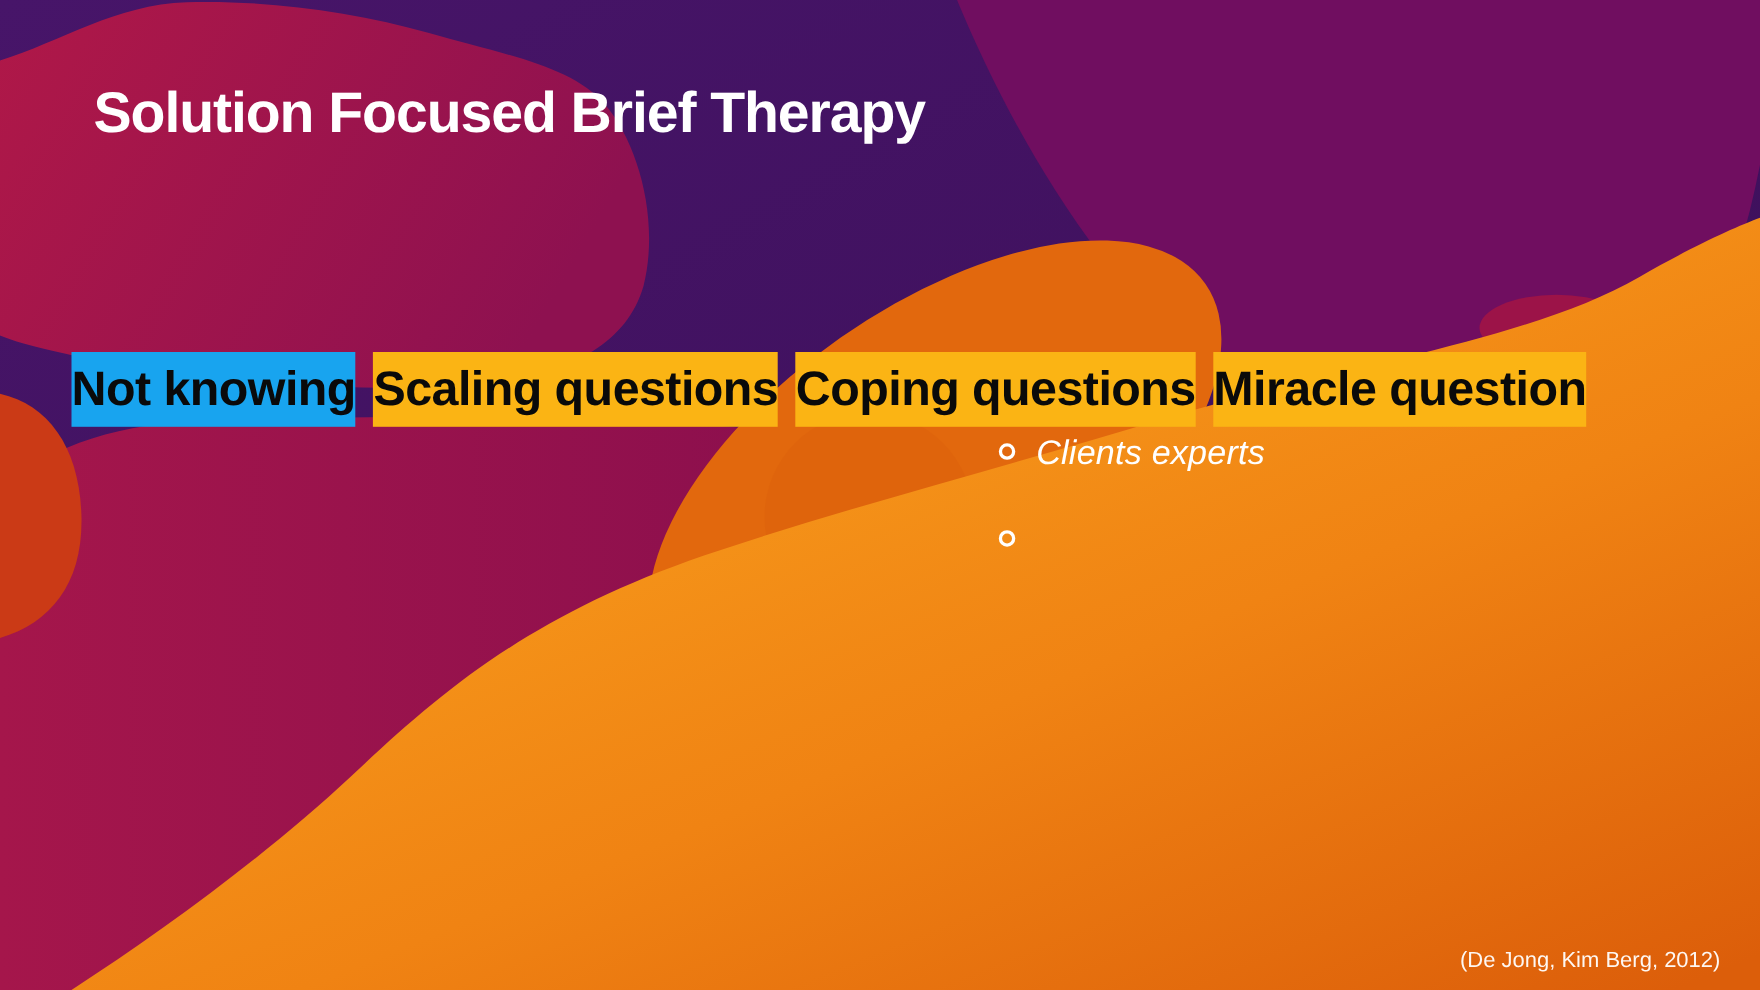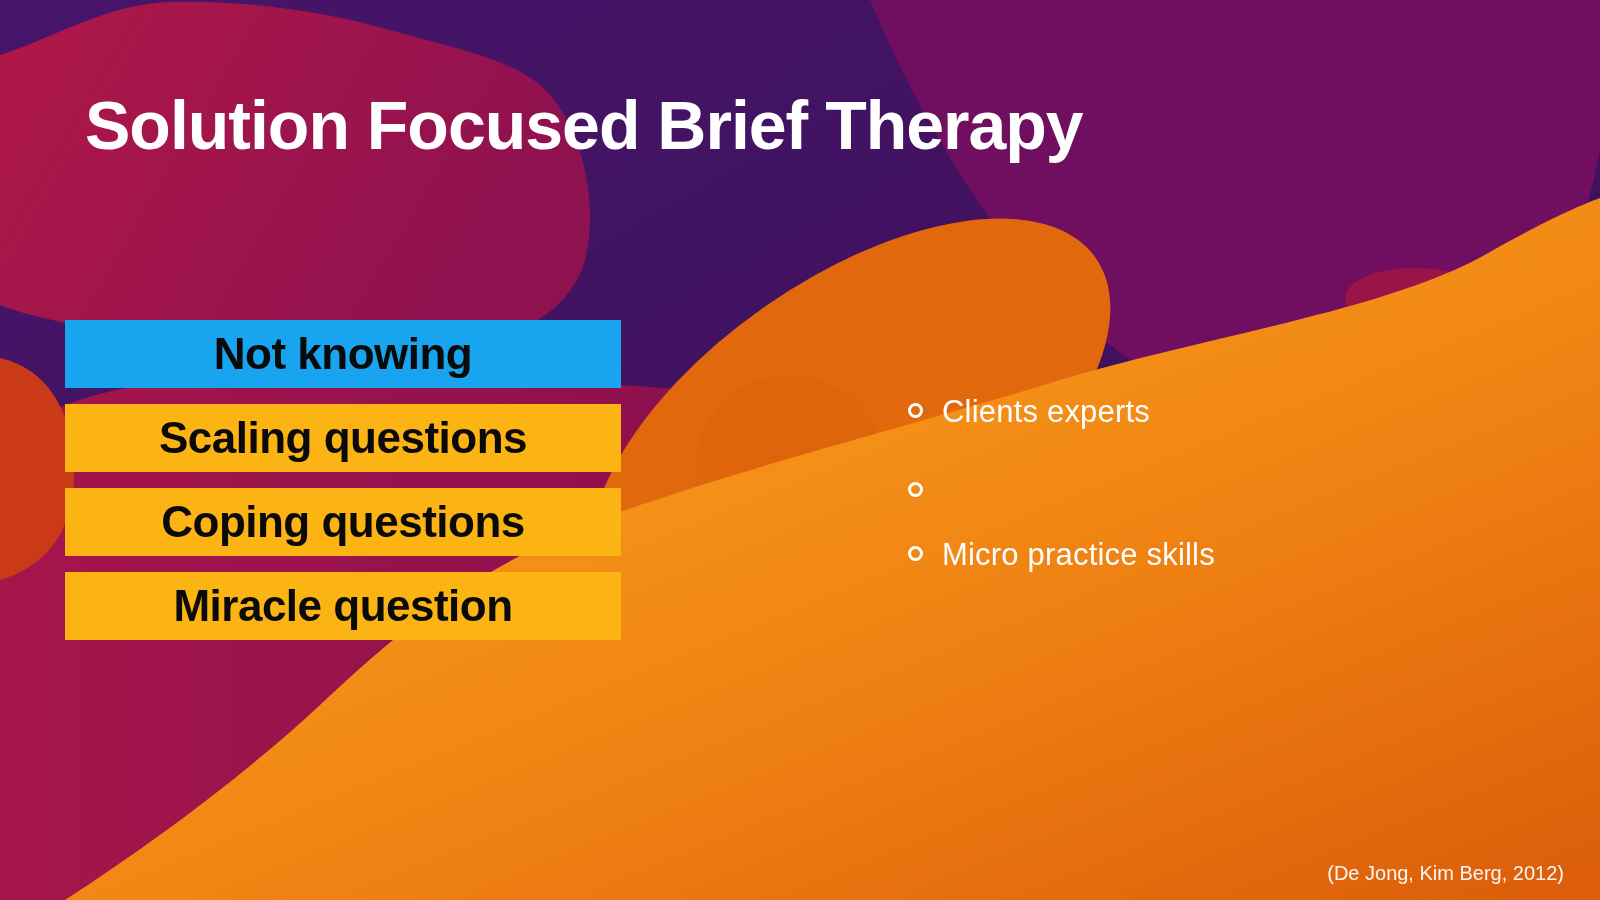--- a/index.html
+++ b/index.html
@@ -5,32 +5,32 @@
   html,body{margin:0;padding:0;background:#111;}
   .slide{
     position:relative;
     width:1600px;height:900px;
     overflow:hidden;
     font-family:"Liberation Sans","DejaVu Sans",sans-serif;
     -webkit-font-smoothing:antialiased;
   }
   .bg{position:absolute;inset:0;display:block;}
   .title{
-    position:absolute;left:85px;top:90px;
-    font-size:68px;font-weight:bold;color:var(--text,#fff);
+    position:absolute;left:85px;top:76px;
+    font-size:52px;font-weight:bold;color:var(--text,#fff);
     letter-spacing:-1px;line-height:1.05;white-space:nowrap;text-align:center;
   }
   .subtitle{
     position:absolute;left:85px;top:150px;
     font-size:39px;font-weight:bold;color:var(--text,#fff);
     letter-spacing:-0.5px;white-space:nowrap;
   }
   .bars{
-    position:absolute;left:65px;top:320px;width:556px;
-    display:flex;flex-direction:column;gap:16px;
+    position:absolute;left:65px;top:320px;width:664px;
+    display:flex;flex-direction:row;gap:16px;
   }
   .bar{
     height:68px;flex:none;
     display:flex;align-items:center;justify-content:center;
     background:var(--bar,#fbb414);
     color:var(--bar-text,#0a0a0a);
     font-size:44px;font-weight:bold;letter-spacing:-0.5px;
     white-space:nowrap;
   }
   .bar--highlight{background:var(--highlight-bar,#18a4ef);}
@@ -39,21 +39,21 @@
     color:var(--text,#fff);
   }
   .bullet{display:flex;margin-bottom:36px;}
   .bullet .ring{
     flex:none;width:9px;height:9px;
     border:3.5px solid var(--text,#fff);border-radius:50%;
     margin-top:13px;margin-right:19px;
   }
   .bullet .btext{
     font-size:31px;line-height:43px;
-    white-space:pre-line;letter-spacing:0.2px;
+    white-space:pre-line;letter-spacing:0.2px;font-style:italic;
   }
   .citation{
     position:absolute;right:36px;top:862px;
     font-size:20px;color:rgba(255,255,255,0.95);
     white-space:nowrap;
   }
 </style>
 </head>
 <body>
 
@@ -135,21 +135,17 @@
   </div>
 
   <div class="bullets">
     <div class="bullet">
       <span class="ring"></span>
       <span class="btext">Clients experts</span>
     </div>
     <div class="bullet">
       <span class="ring"></span>
     </div>
-    <div class="bullet">
-      <span class="ring"></span>
-      <span class="btext">Micro practice skills</span>
-    </div>
   </div>
 
   <div class="citation">(De Jong, Kim Berg, 2012)</div>
 
 </div>
 
 </body></html>

